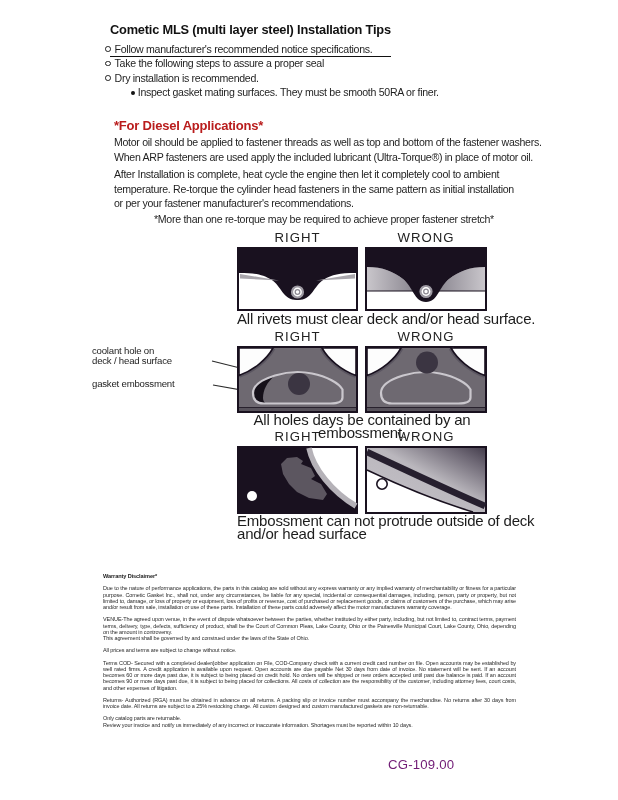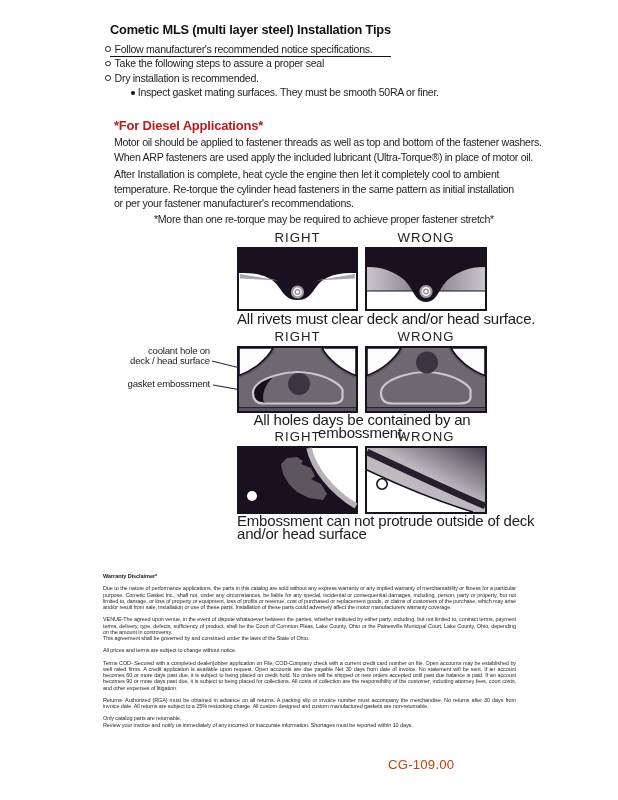--- a/index.html
+++ b/index.html
@@ -20,27 +20,27 @@
   .sub{margin-left:26px;}
   .diesel-head{left:114px;top:118px;font-size:13px;font-weight:bold;letter-spacing:-0.2px;color:#b91c1c;}
   .body-par{left:114px;top:0;font-size:10.6px;letter-spacing:-0.3px;line-height:14.6px;white-space:pre-line;width:480px;}
   .p1{top:135px;}
   .p2{top:167px;}
   .note{top:212px;margin-left:40px;}
   
   .diagrams{left:0;top:225px;width:618px;height:330px;}
   .dg-label{font-size:13.2px;letter-spacing:1px;color:#222;text-align:center;white-space:nowrap;}
   .cap{font-size:15px;letter-spacing:-0.2px;color:#1c1c1c;white-space:pre-line;line-height:12.6px;}
-  .side-label{font-size:9.6px;letter-spacing:-0.2px;line-height:9.6px;color:#1c1c1c;text-align:right;white-space:pre-line;}
+  .side-label{font-size:9.6px;letter-spacing:-0.2px;line-height:9.6px;color:#1c1c1c;white-space:pre-line;}
   svg{display:block;}
   
   .legal{left:103px;top:573px;width:413px;font-size:5.5px;letter-spacing:-0.1px;line-height:6.25px;color:#2a2a2a;}
   .legal h2{font-size:5.6px;margin:0 0 6px 0;font-weight:bold;color:#222;}
   .legal p{margin:0 0 6px 0;white-space:pre-line;text-align:justify;}
-  .doc-code{left:388px;top:757px;font-size:13.2px;letter-spacing:0.2px;color:#c2410c;}
+  .doc-code{left:388px;top:757px;font-size:13.2px;letter-spacing:0.2px;color:#701a75;}
 </style>
 </head>
 <body>
 
 <div class="page">
 
   <div class="abs page-title">Cometic MLS (multi layer steel) Installation Tips</div>
 
   <div class="abs tips">
     <div class="tip-row">

